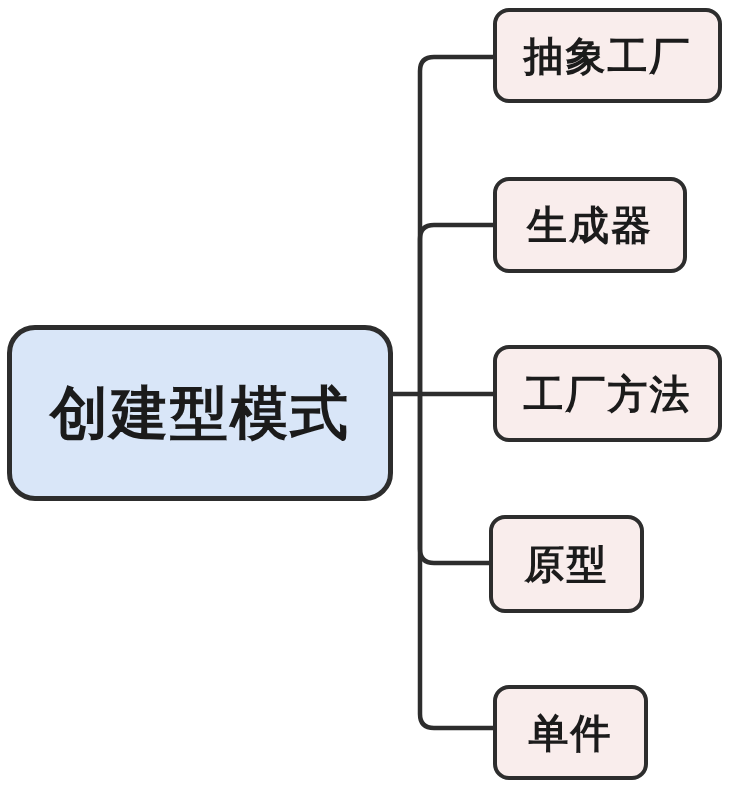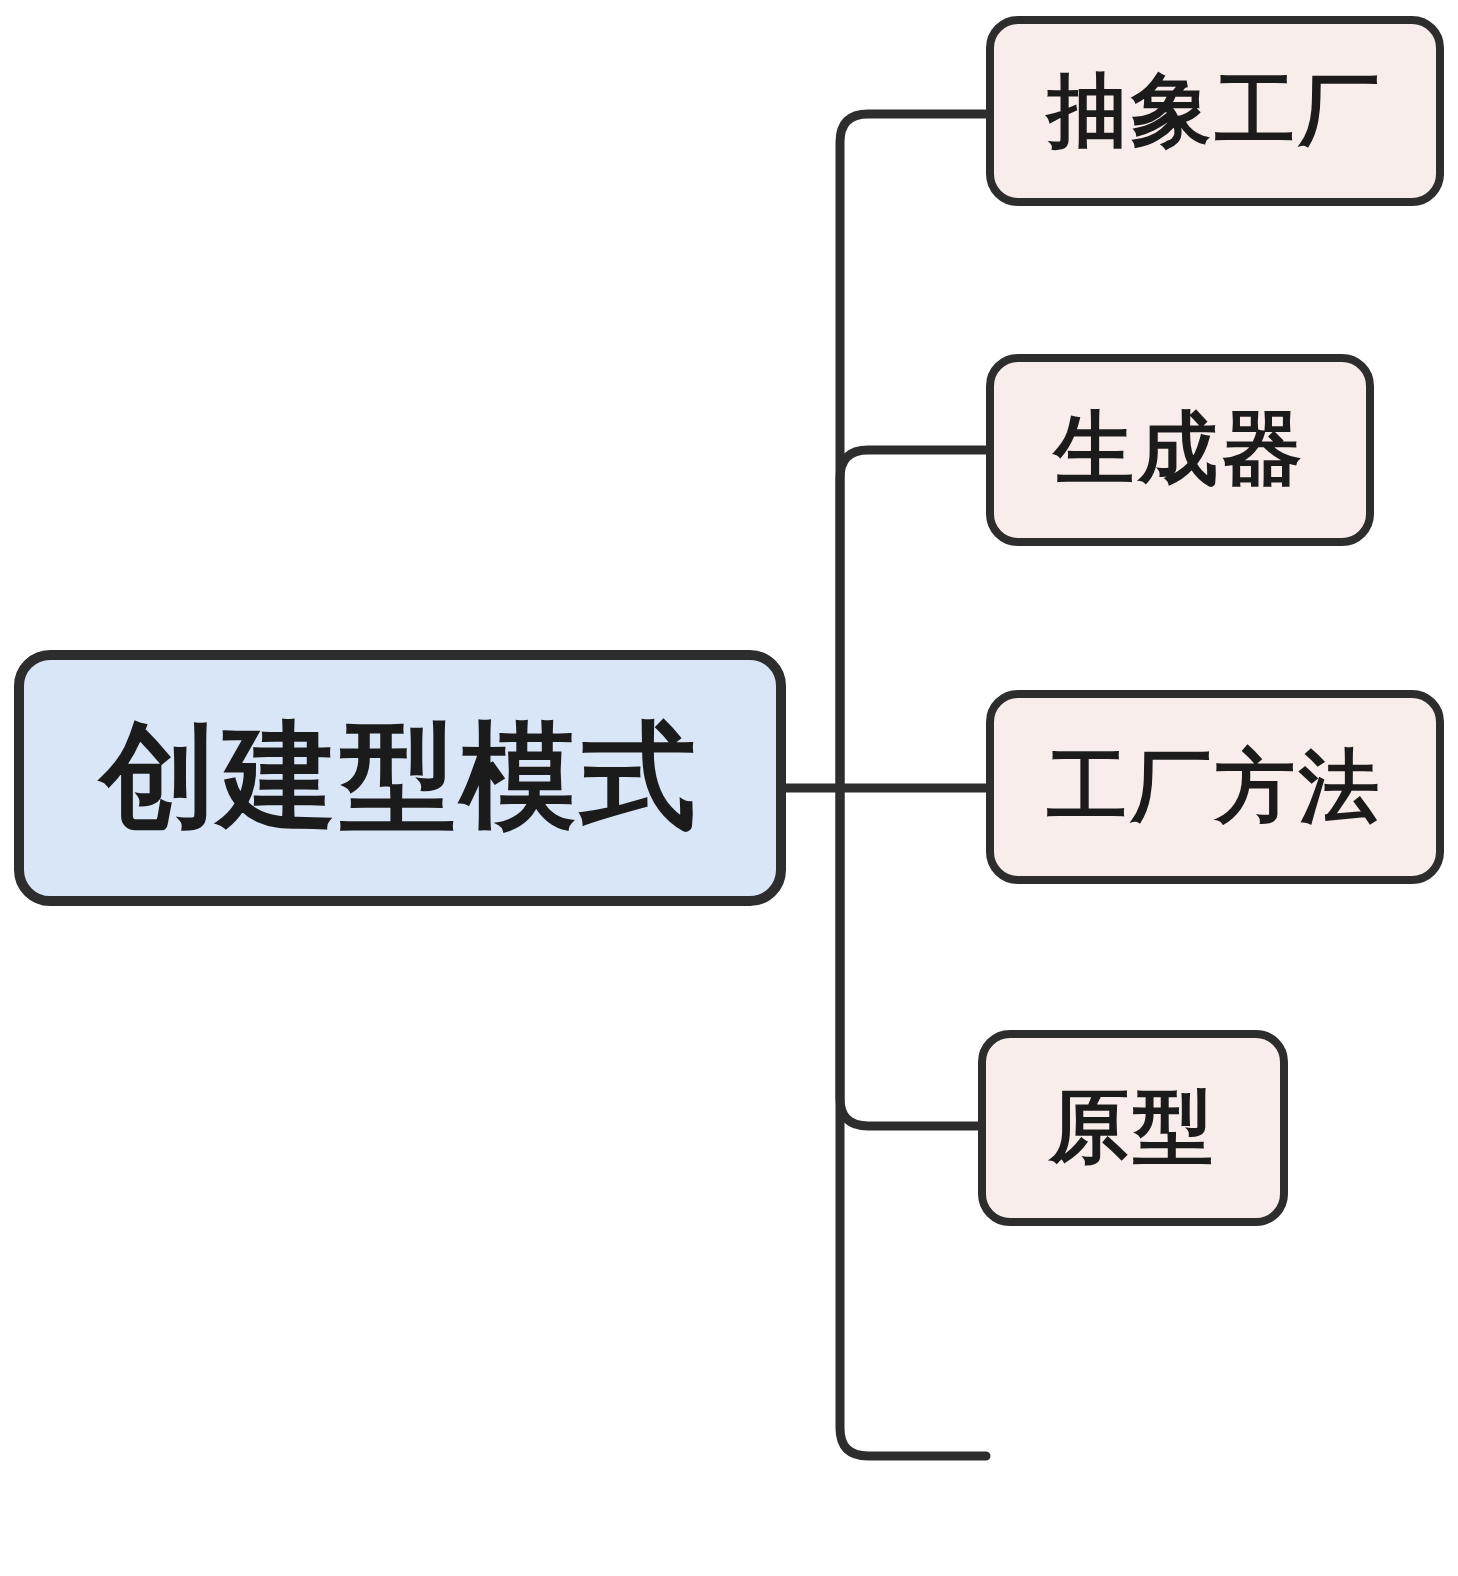--- a/index.html
+++ b/index.html
@@ -16,22 +16,22 @@
     font-family:"Liberation Sans","DejaVu Sans",sans-serif;
   }
   .connectors{position:absolute;left:0;top:0;width:729px;height:788px;}
   .connectors path{fill:none;stroke:var(--line);stroke-width:4.5;stroke-linecap:round;stroke-linejoin:round;}
   .node{
     position:absolute;display:flex;align-items:center;justify-content:center;
     border:4.5px solid var(--line);color:var(--text);
     font-weight:700;letter-spacing:2px;line-height:1;cursor:pointer;
   }
   .node.root{
-    left:7px;top:325px;width:386px;height:128px;
-    background:var(--root_fill);border-radius:18px;border-width:5px;
+    left:7px;top:325px;width:386px;height:176px;
+    background:var(--root_fill);border-radius:28px;border-width:5px;
     font-size:58px;
   }
   .node.child{
     background:var(--child_fill);border-radius:16px;font-size:40px;
   }
   .node.c0{left:493px;top:8px;  width:229px;height:95px;}
   .node.c1{left:493px;top:177px;width:194px;height:96px;}
   .node.c2{left:493px;top:345px;width:229px;height:97px;}
   .node.c3{left:489px;top:515px;width:155px;height:98px;}
   .node.c4{left:493px;top:685px;width:155px;height:95px;}
@@ -67,14 +67,17 @@
   </div>
 
   <div class="node child c1">
     <span>生成器</span>
   </div>
 
   <div class="node child c3">
     <span>原型</span>
   </div>
 
+  <div class="node child c4">
+    <span>单件</span>
+  </div>
 
 </div>
 
 </body></html>

